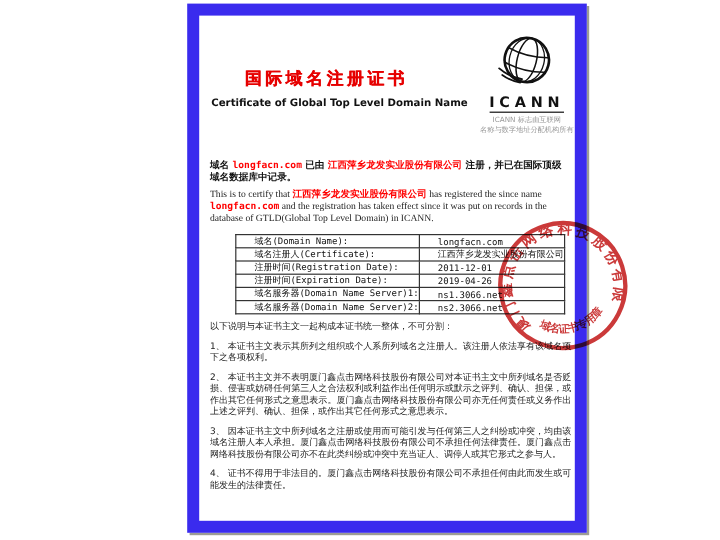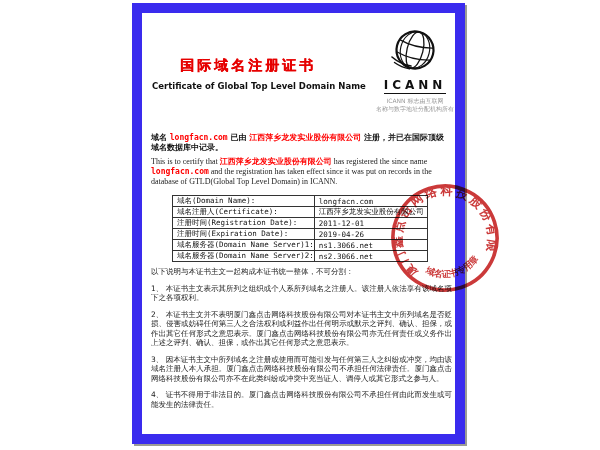--- a/index.html
+++ b/index.html
@@ -1,17 +1,17 @@
 <!DOCTYPE html>
 <html><head>
 <meta charset="utf-8">
 <style>
   html,body{margin:0;padding:0;background:#ffffff;width:600px;height:450px;overflow:hidden;
     font-family:"DejaVu Sans","Liberation Sans",sans-serif;}
-  .stage{position:relative;width:496px;height:450px;background:#fff;}
+  .stage{position:relative;width:496px;height:450px;background:#fff;margin-left:24px;}
   .cert{position:absolute;left:132px;top:3px;width:313px;height:421px;background:#fff;
     border:10px solid #3a2bee;box-shadow:2px 2px 0 0 #9c9c94;}
   
   .header-left{position:absolute;left:10px;top:44px;width:192px;text-align:center;}
   .title-cn{font-size:14px;font-weight:bold;color:#e60000;letter-spacing:3px;white-space:nowrap;
     text-shadow:0.4px 0 #e60000;}
   .title-en{font-size:8.5px;font-weight:bold;color:#111;margin-top:6px;white-space:nowrap;}
   .icann{position:absolute;left:234px;top:13px;width:78px;text-align:center;}
   .icann svg{display:block;margin:0 auto;}
   .icann-name{font-size:12px;font-weight:bold;letter-spacing:4px;color:#111;margin-top:1px;
@@ -22,21 +22,21 @@
     line-height:10px;color:#111;}
   .intro-cn .red{color:#f00;font-family:"DejaVu Sans Mono",monospace;}
   .intro-cn .redc{color:#f00;}
   .intro-en{position:absolute;left:9px;top:144px;width:300px;font-size:8px;line-height:10px;color:#222;
     font-family:"Liberation Serif","DejaVu Serif",serif;}
   .intro-en .red{color:#f00;font-weight:bold;font-family:"DejaVu Sans Mono",monospace;}
   .intro-en .redc{color:#f00;font-weight:bold;}
   
   table.domain-table{position:absolute;left:30px;top:182px;width:256px;border-collapse:collapse;
     font-size:7.5px;font-family:"DejaVu Sans Mono","Liberation Mono",monospace;color:#111;}
-  table.domain-table td{border:1px solid #333;height:9px;padding:0 0 0 4px;white-space:nowrap;overflow:hidden;}
+  table.domain-table td{border:1px solid #333;height:9px;padding:0 0 0 15px;white-space:nowrap;overflow:hidden;}
   table.domain-table td.lbl{width:47%;}
   
   .terms{position:absolute;left:9px;top:254px;width:301px;font-size:7.5px;line-height:9.5px;color:#222;}
   .terms p{margin:0 0 7px 0;text-align:justify;}
   
   .stamp{position:absolute;left:236px;top:158px;width:134px;height:134px;transform:rotate(-18deg);
     opacity:0.88;mix-blend-mode:multiply;z-index:5;}
 </style>
 </head>
 <body>

